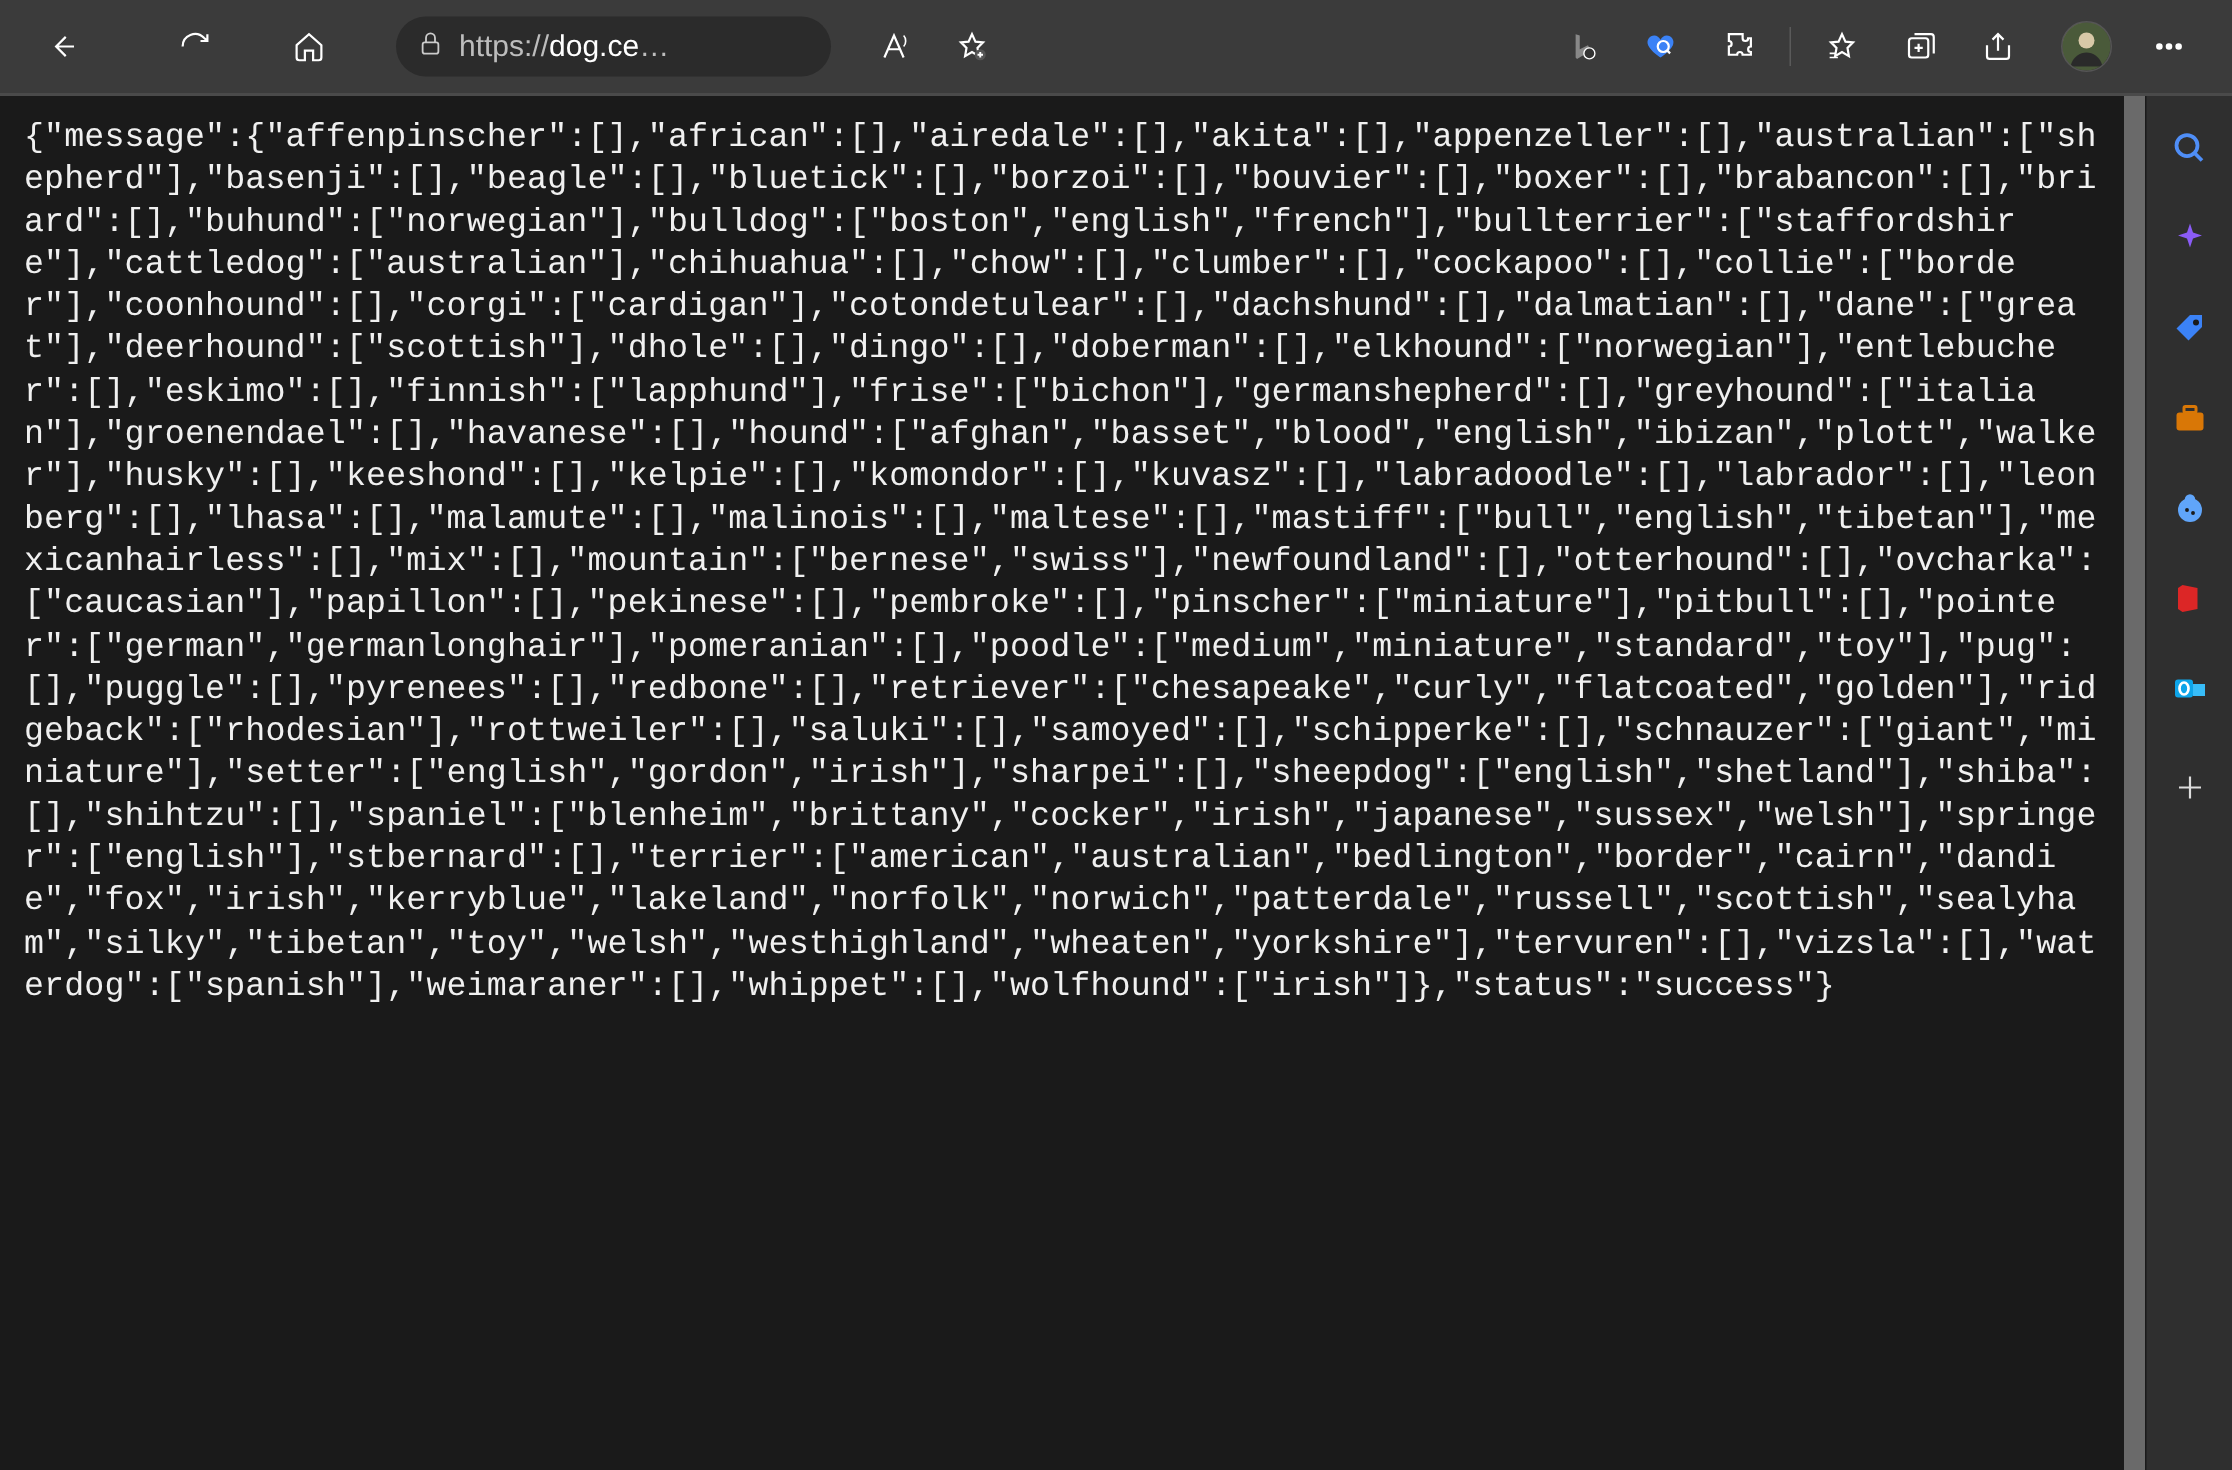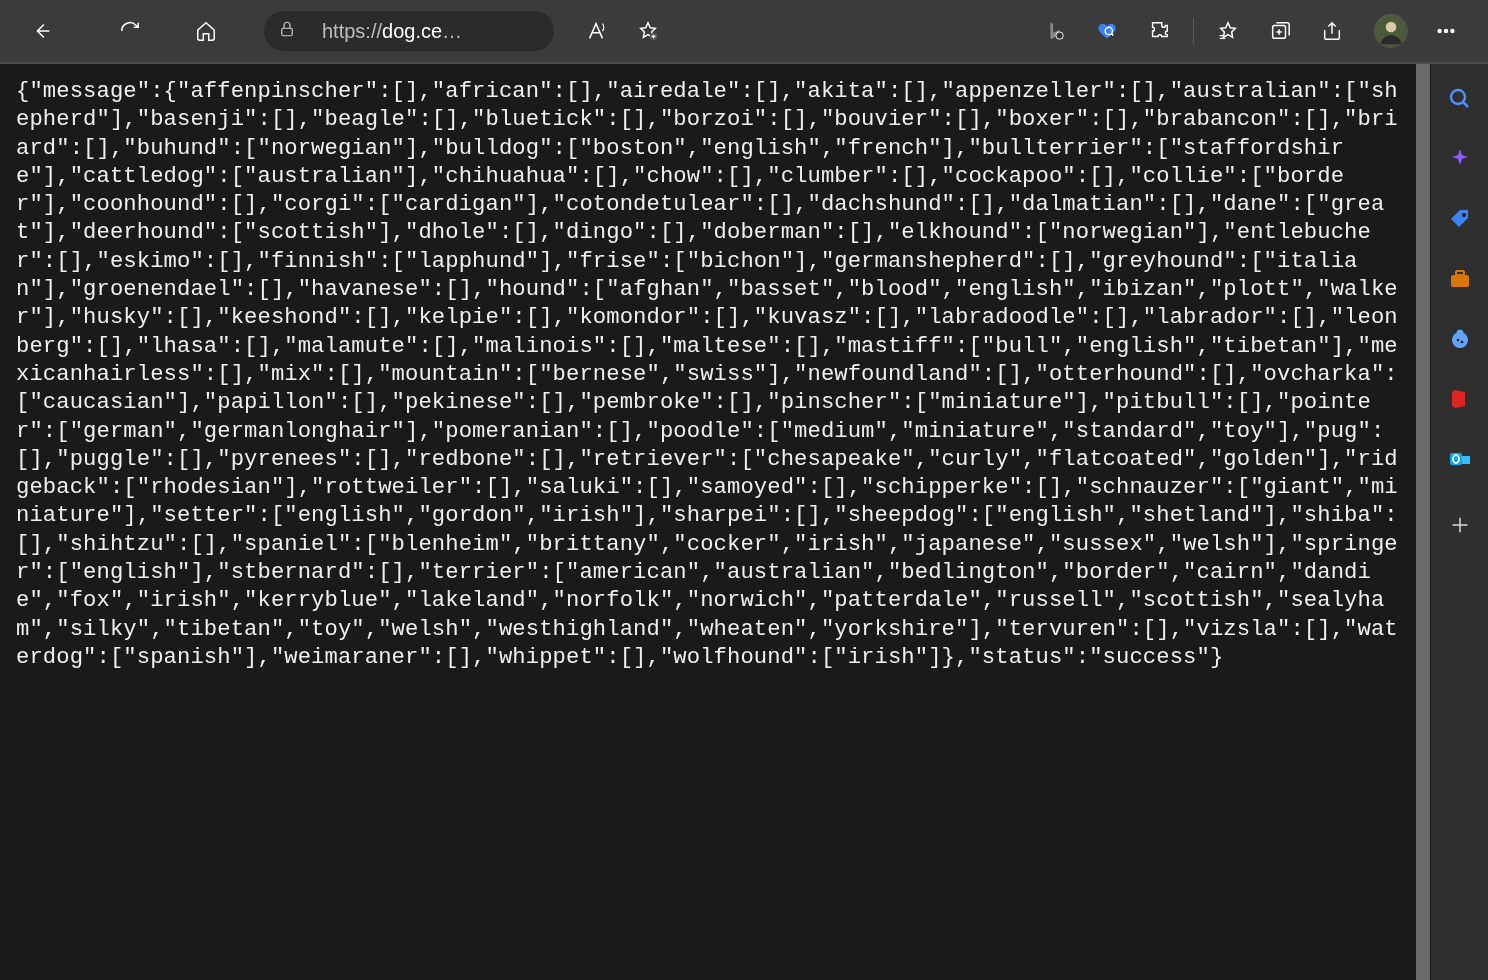--- a/index.html
+++ b/index.html
@@ -3,21 +3,21 @@
 <meta charset="utf-8">
 <style>
   * { box-sizing: border-box; margin: 0; padding: 0; }
   html, body { width: 1488px; height: 980px; overflow: hidden; background: #1a1a1a; font-family: "Segoe UI", Arial, sans-serif; }
   .browser { display: flex; flex-direction: column; width: 100%; height: 100%; }
   .toolbar { height: 62px; background: #3b3b3b; display: flex; align-items: center; padding: 0 18px; gap: 8px; }
   .tb-btn { width: 48px; height: 48px; display: flex; align-items: center; justify-content: center; color: #fff; border-radius: 6px; }
   .tb-btn svg { width: 22px; height: 22px; stroke: #fff; fill: none; stroke-width: 1.6; }
   .addr { flex: 0 0 290px; height: 40px; background: #2b2b2b; border-radius: 20px; display: flex; align-items: center; padding: 0 14px; gap: 10px; margin: 0 6px; }
   .addr .lock svg { width: 18px; height: 18px; stroke: #ccc; fill: none; stroke-width: 1.6; }
-  .addr .url { color: #bdbdbd; font-size: 20px; flex: 1; white-space: nowrap; overflow: hidden; margin-left: 16px; }
+  .addr .url { color: #bdbdbd; font-size: 20px; flex: 1; white-space: nowrap; overflow: hidden; }
   .addr .url .host { color: #ffffff; }
   .addr-actions { display: flex; align-items: center; gap: 4px; margin-left: 4px; }
   .right-actions { display: flex; align-items: center; gap: 4px; margin-left: auto; }
   .sep { width: 1px; height: 26px; background: #5a5a5a; margin: 0 6px; }
   .avatar { width: 34px; height: 34px; border-radius: 50%; background: linear-gradient(135deg,#6b7a4a,#2e2e2e); display: flex; align-items: center; justify-content: center; color:#fff; font-size:12px; overflow:hidden; border:1px solid #555; }
   .main { flex: 1; display: flex; background: #1a1a1a; border-top: 2px solid #4a4a4a; }
   .content { flex: 1; overflow: auto; }
   .content pre { color: #f0f0f0; font-family: "Consolas", "Courier New", monospace; font-size: 22.2px; line-height: 28.3px; padding: 14px 16px; white-space: pre-wrap; word-break: break-all; font-weight: 500; letter-spacing: 0.1px; }
   .vscroll { width: 14px; background: #2a2a2a; display:flex; flex-direction:column; }
   .vscroll .thumb { background:#6a6a6a; border-radius:0; }

